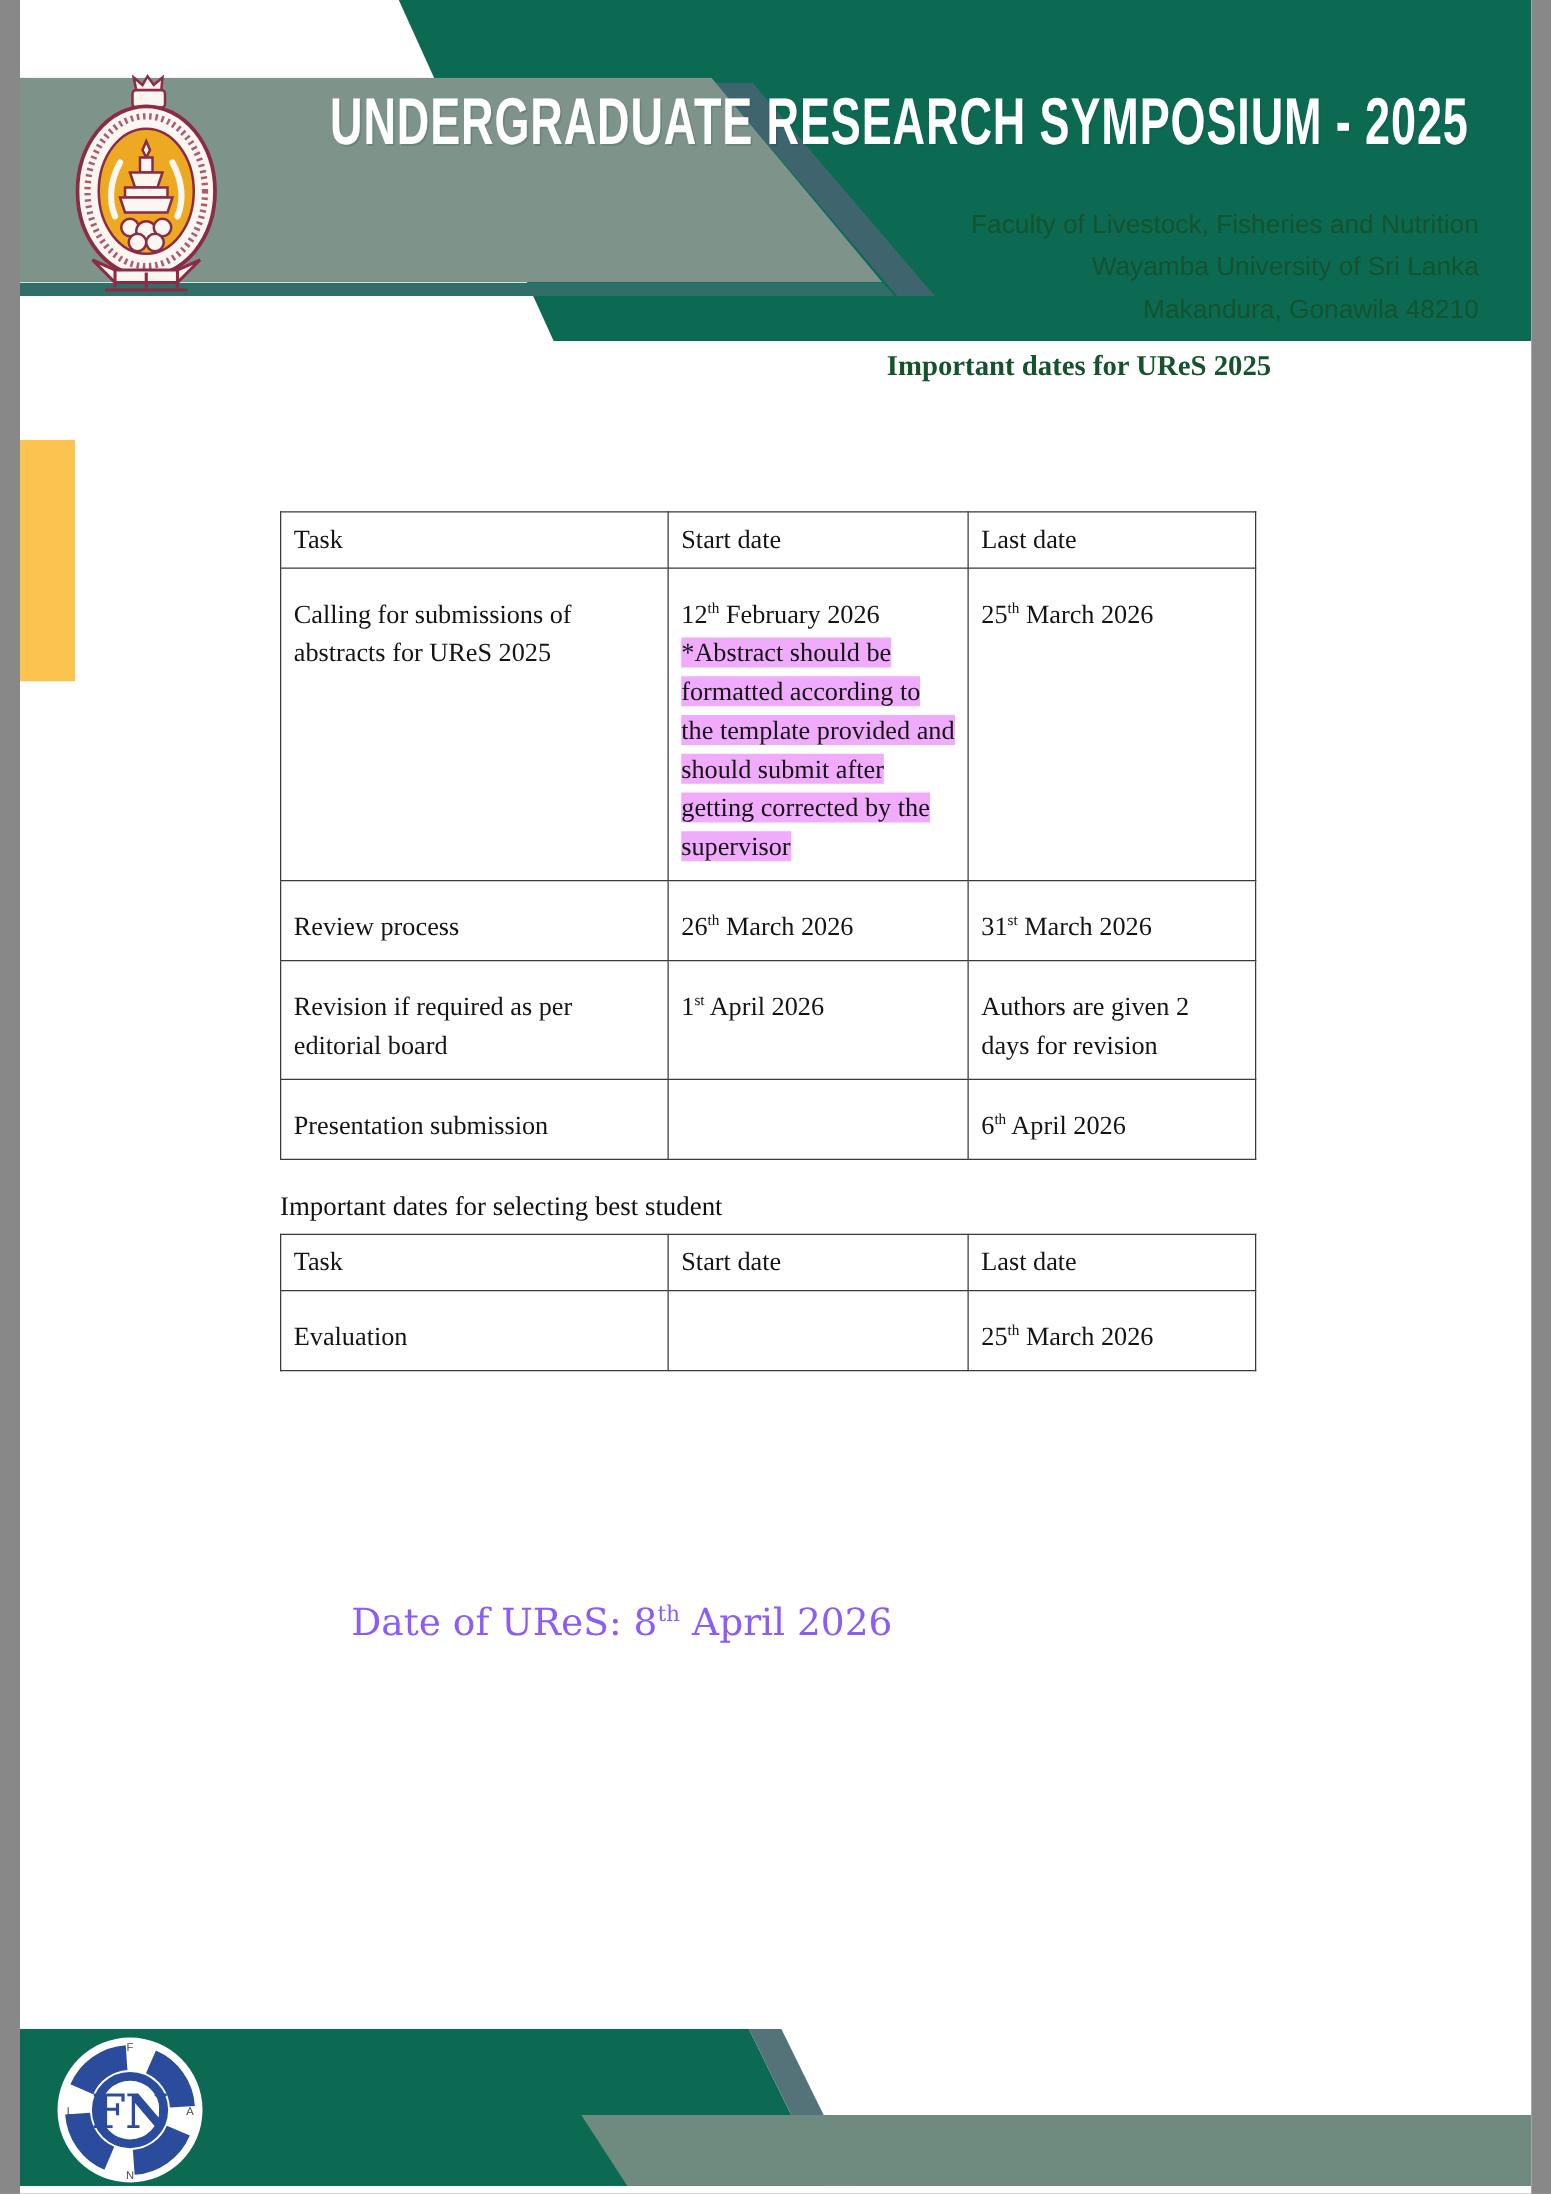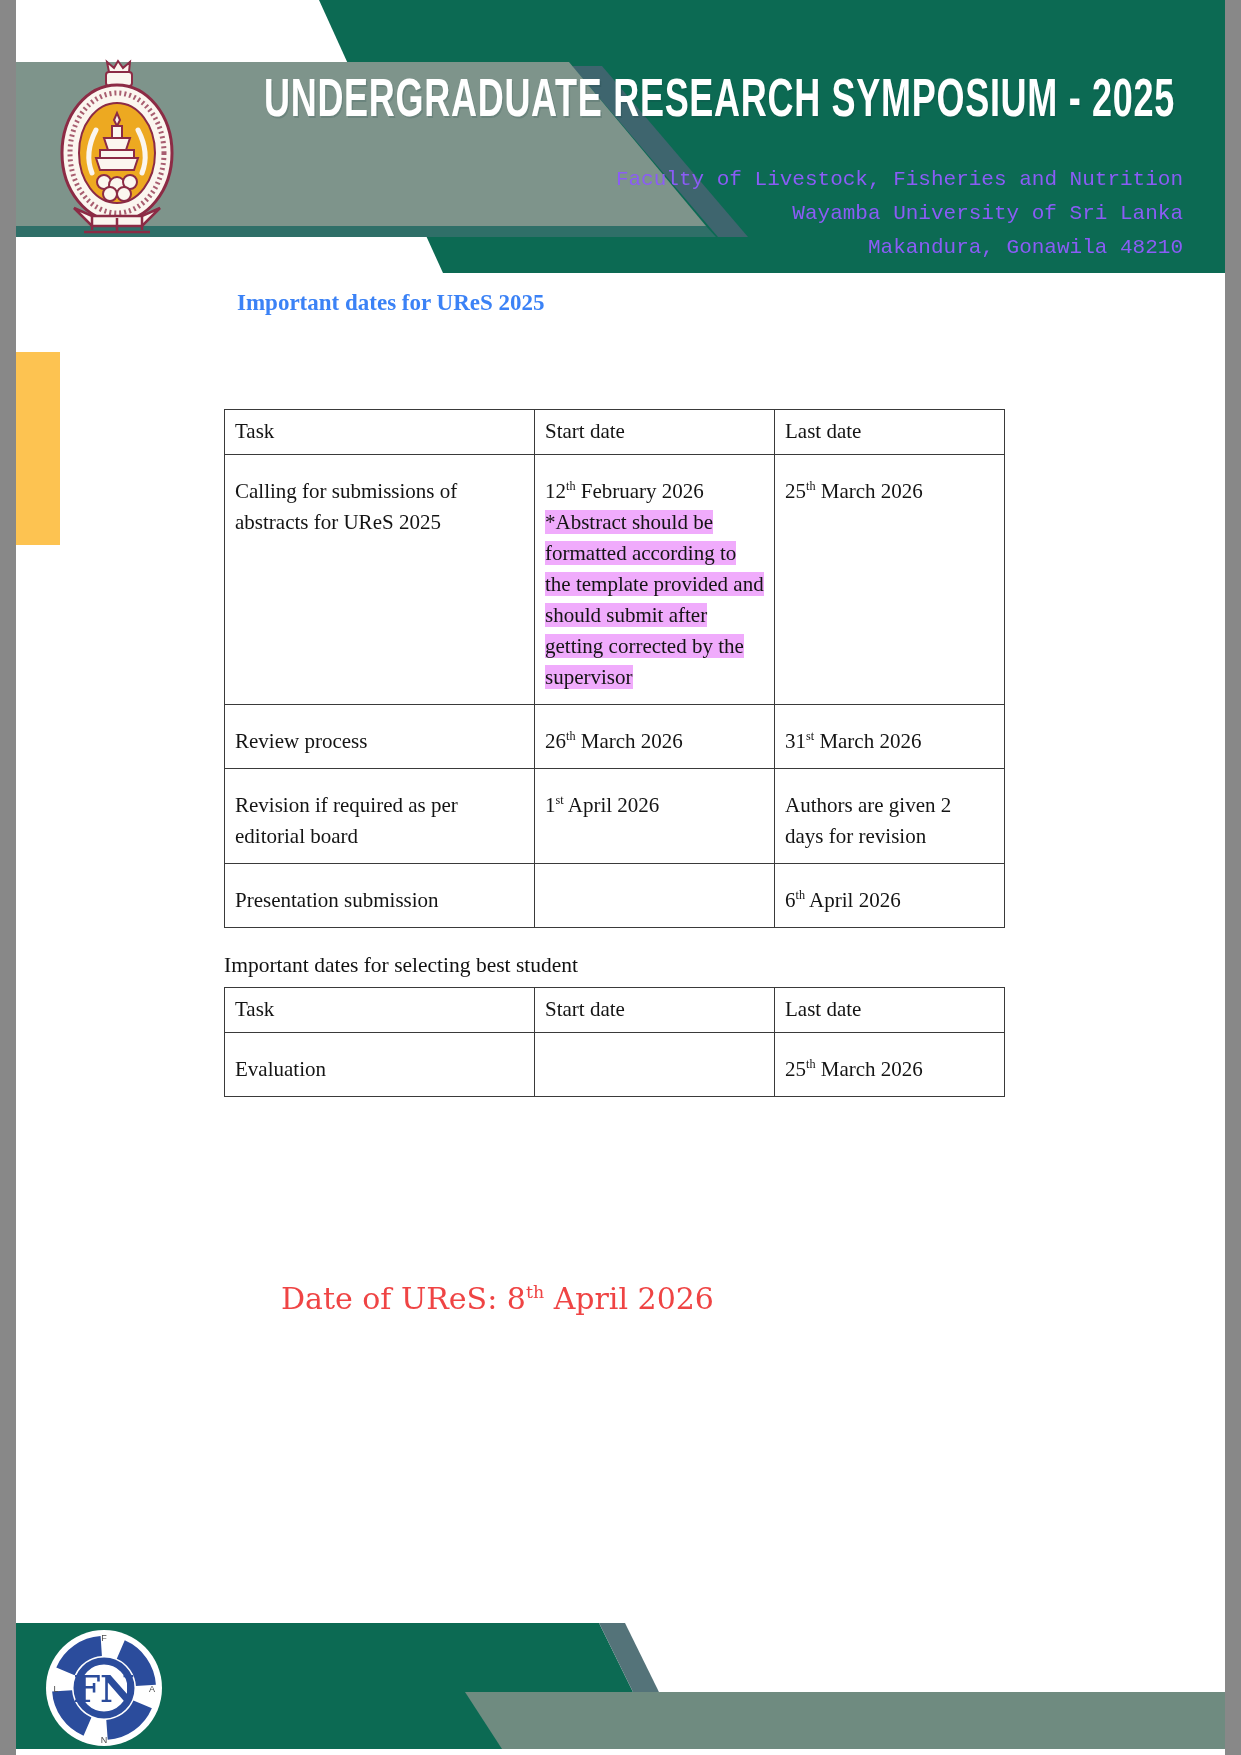--- a/index.html
+++ b/index.html
@@ -12,42 +12,42 @@
     clip-path:polygon(556px 0, 586px 0, 732px 100%, 702px 100%);}
   .banner{position:absolute;top:62px;left:0;width:100%;height:164px;background:#7E948B;
     clip-path:polygon(0 0, 553px 0, 690px 100%, 0 100%);}
   .banner-strip{position:absolute;top:226px;left:0;width:100%;height:11px;background:#2F6F68;
     clip-path:polygon(0 0, 690px 0, 700px 100%, 0 100%);}
   .crest{position:absolute;top:58px;left:38px;}
   .main-title{position:absolute;top:70px;left:248px;margin:0;white-space:nowrap;
     font-family:"Liberation Sans",sans-serif;font-weight:700;font-size:53px;line-height:1.05;
     color:#ffffff;transform:scaleX(0.68);transform-origin:left top;letter-spacing:1px;
     text-shadow:2px 2px 0 rgba(20,60,60,0.18);}
-  .addr{position:absolute;top:163px;right:42px;text-align:right;color:#8b5cf6;
-    font-family:Liberation Mono, monospace;font-size:21px;font-weight:500;line-height:34px;}
+  .addr{position:absolute;top:163px;right:42px;text-align:right;color:#14532d;
+    font-family:Liberation Sans, sans-serif;font-size:21px;font-weight:500;line-height:34px;}
   .addr div{white-space:nowrap;}
   
-  .heading1{position:absolute;top:274px;left:205px;width:790px;margin:16px;text-align:left;
-    font-size:23px;font-weight:700;color:#3b82f6;}
+  .heading1{position:absolute;top:274px;left:205px;width:790px;margin:6px;text-align:right;
+    font-size:23px;font-weight:700;color:#14532d;}
   .orange-left{position:absolute;top:352px;left:0;width:44px;height:193px;background:#FDC351;}
   .dates-table{position:absolute;left:208px;border-collapse:collapse;table-layout:fixed;width:780px;
     font-size:21px;line-height:31px;color:#141414;}
   .dates-table.t1{top:409px;}
   .dates-table.t2{top:987px;}
   .dates-table th,.dates-table td{border:1.5px solid #3a3a3a;vertical-align:top;text-align:left;
     padding:21px 10px 11px 10px;font-weight:400;overflow:hidden;}
   .dates-table th{padding:6px 10px 7px 10px;}
   .dates-table col.c1{width:310px;}
   .dates-table col.c2{width:240px;}
   .dates-table col.c3{width:230px;}
   sup{font-size:0.58em;line-height:0;vertical-align:super;}
   .hl{background:#f0abfc;font-family:Liberation Serif, serif;}
   .heading2{position:absolute;top:953px;left:208px;margin:0;font-size:21.5px;font-weight:400;color:#111;}
   .date-line{position:absolute;top:1281px;left:265px;margin:0;font-family:"DejaVu Serif",serif;
-    font-weight:400;font-size:30px;color:#ef4444;letter-spacing:0;}
+    font-weight:400;font-size:30px;color:#8b5cf6;letter-spacing:0;}
   
   .f-green{position:absolute;top:1623px;left:0;width:100%;height:126px;background:#0C6A53;
     clip-path:polygon(0 0, 583px 0, 645px 100%, 0 100%);}
   .f-shadow{position:absolute;top:1623px;left:0;width:100%;height:126px;background:#547379;
     clip-path:polygon(583px 0, 609px 0, 671px 100%, 645px 100%);}
   .f-gray{position:absolute;top:1692px;left:0;width:100%;height:57px;background:#6F8B80;
     clip-path:polygon(449px 0, 100% 0, 100% 100%, 486px 100%);}
   .orange-right{position:absolute;top:1575px;left:1215px;width:26px;height:174px;background:#FDC351;}
   .ures-logo{position:absolute;top:1628px;left:28px;}
   .ures-text{position:absolute;top:1648px;left:156px;margin:0;font-family:"Liberation Sans",sans-serif;

